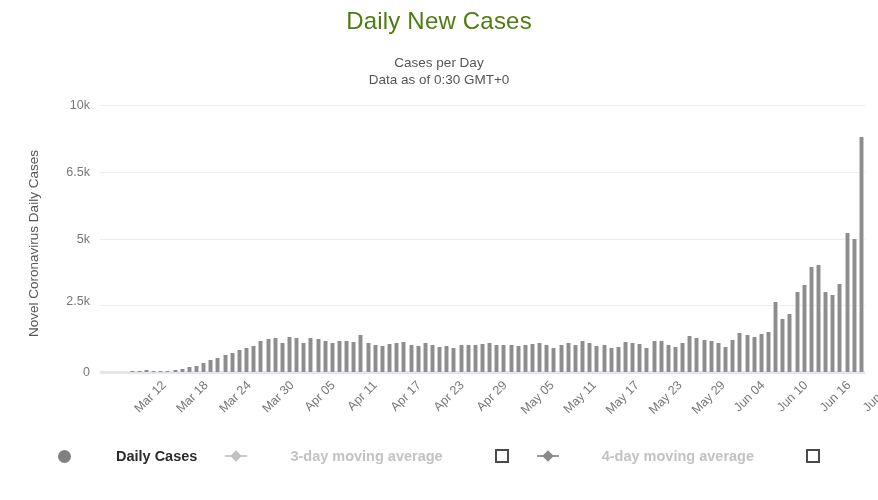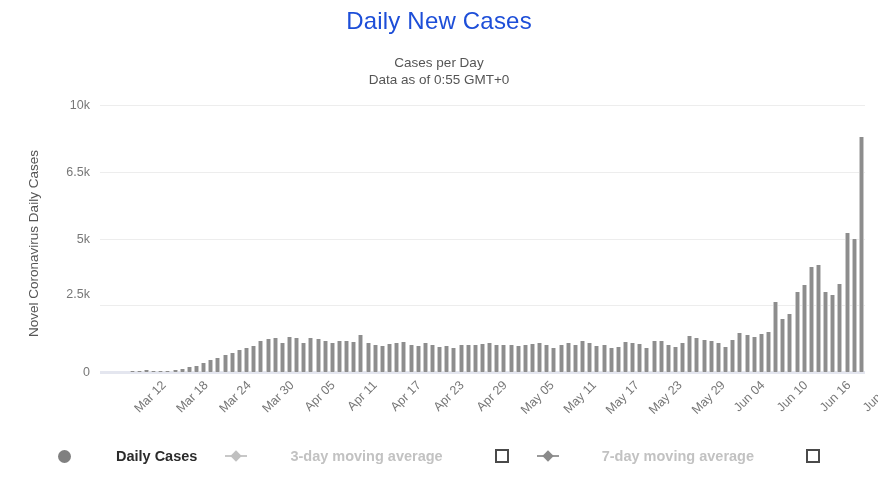--- a/index.html
+++ b/index.html
@@ -24,21 +24,21 @@
   .title-block {
     position: absolute;
     top: 6px;
     left: 0;
     width: 878px;
     text-align: center;
   }
   .chart-title {
     font-size: 24px;
     font-weight: 400;
-    color: #1d4ed8;
+    color: #4d7c0f;
     line-height: 30px;
     letter-spacing: .2px;
   }
   .chart-subtitle {
     margin-top: 18px;
     font-size: 13.5px;
     color: #555555;
     line-height: 17px;
   }
 
@@ -197,27 +197,27 @@
 </style>
 </head>
 <body>
 
 <div id="root">
 
   <div class="title-block">
     <div class="chart-title">Daily New Cases</div>
     <div class="chart-subtitle">
       <div>Cases per Day</div>
-      <div>Data as of 0:55 GMT+0</div>
+      <div>Data as of 0:30 GMT+0</div>
     </div>
   </div>
 
   <div class="y-ticks" id="y-ticks">
       <div class="y-tick" style="top: 267px;">0</div>
-      <div class="y-tick" style="top: 189px;">2.5k</div>
+      <div class="y-tick" style="top: 196px;">2.5k</div>
       <div class="y-tick" style="top: 133.5px;">5k</div>
       <div class="y-tick" style="top: 66.75px;">6.5k</div>
       <div class="y-tick" style="top: 0px;">10k</div>
     </div>
   <div class="y-axis-label">Novel Coronavirus Daily Cases</div>
 
   <div class="plot-area">
     <div id="gridlines">
         <div class="gridline" style="top: 267px;"></div>
         <div class="gridline" style="top: 200.25px;"></div>
@@ -365,18 +365,18 @@
           <span class="dm"></span>
         </span>
         <span class="legend-label muted">3-day moving average</span>
         <span class="legend-checkbox"></span>
       </div>
       <div class="legend-item">
         <span class="legend-marker dark">
           <span class="ln"></span>
           <span class="dm"></span>
         </span>
-        <span class="legend-label muted">7-day moving average</span>
+        <span class="legend-label muted">4-day moving average</span>
         <span class="legend-checkbox"></span>
       </div>
     </div>
 
 </div>
 
 </body></html>

